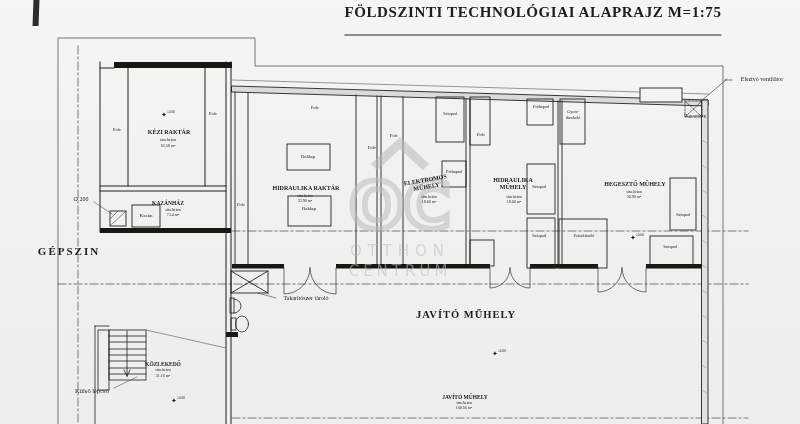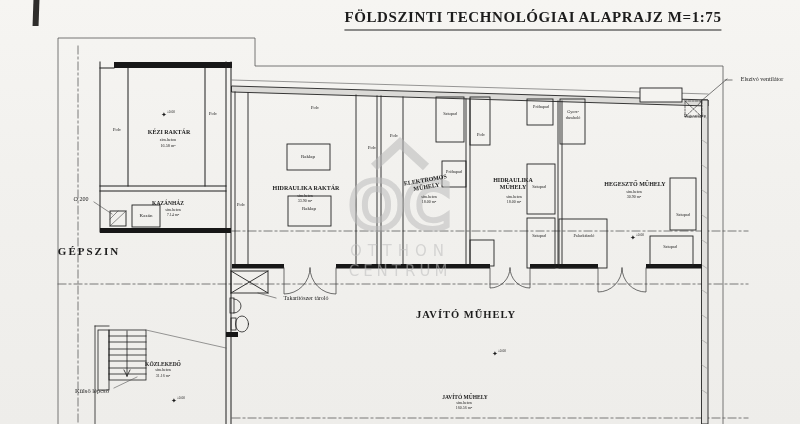--- a/index.html
+++ b/index.html
@@ -5,21 +5,21 @@
   html,body{margin:0;padding:0;background:#e9e8e5;}
   #stage{position:relative;width:800px;height:424px;overflow:hidden;
          background:linear-gradient(180deg,#f6f5f2 0%,#f2f1ee 40%,#eeedea 100%);
          font-family:"Liberation Serif",serif;color:#1c1c1c;}
   svg{position:absolute;left:0;top:0;}
   .lb{position:absolute;transform:translate(-50%,-50%);text-align:center;
       line-height:1.2;white-space:nowrap;color:#1c1c1c;}
   .wrap{white-space:normal;}
   .b{font-weight:bold;}
   .title{font-size:15px;font-weight:bold;letter-spacing:0.6px;
-         border-bottom:1.6px solid #222;padding-bottom:4px;}
+         border-bottom:1.6px solid #222;padding-bottom:14px;}
   .marker{position:absolute;transform:translate(-50%,-50%);white-space:nowrap;}
   .marker i{font-style:normal;font-size:7px;font-family:"DejaVu Sans",sans-serif;}
   .marker b{font-weight:normal;font-size:3.5px;position:relative;top:-4px;}
   .scanmark{position:absolute;left:33px;top:0;width:6px;height:26px;
             background:#2e2d2b;transform:rotate(2deg);}
 </style>
 </head>
 <body>
 
 <div id="stage">
@@ -117,21 +117,21 @@
   <svg width="800" height="424" viewBox="0 0 800 424" style="opacity:0.55">
     <path d="M374,167 L400,143 L426,167" stroke="#b9b9b9" stroke-width="9" fill="none"></path>
     <text x="400" y="228" text-anchor="middle" font-family="DejaVu Sans, sans-serif" font-size="64" font-weight="bold" fill="none" stroke="#bdbdbd" stroke-width="6">OC</text>
     <text x="400" y="256" text-anchor="middle" font-family="DejaVu Sans, sans-serif" font-size="15" letter-spacing="6" fill="#bdbdbd">OTTHON</text>
     <text x="400" y="276" text-anchor="middle" font-family="DejaVu Sans, sans-serif" font-size="15" letter-spacing="4" fill="#bdbdbd">CENTRUM</text>
   </svg>
 
   <div class="lb title" style="left:533px;top:19px">FÖLDSZINTI TECHNOLÓGIAI ALAPRAJZ  M=1:75</div>
 
   <div class="lb" style="left:762px;top:80px;font-size:6px">Elszívó ventilátor</div>
-  <div class="lb b" style="left:89px;top:252px;font-size:11px;letter-spacing:2px">GÉPSZIN</div>
+  <div class="lb b" style="left:69px;top:252px;font-size:11px;letter-spacing:2px">GÉPSZIN</div>
   <div class="lb" style="left:81px;top:200px;font-size:6px">O 200</div>
   <div class="lb" style="left:92px;top:391px;font-size:6.5px">Külső lépcső</div>
   <div class="lb" style="left:306px;top:299px;font-size:6px">Takarítószer tároló</div>
 
   <div class="lb b" style="left:169px;top:133px;font-size:6px">KÉZI RAKTÁR</div>
   <div class="lb" style="left:168px;top:140px;font-size:4.2px">sim.beton</div>
   <div class="lb" style="left:168px;top:146px;font-size:4.2px">16.58 m²</div>
 
   <div class="lb b" style="left:168px;top:203px;font-size:5.5px">KAZÁNHÁZ</div>
   <div class="lb" style="left:173px;top:210px;font-size:4px">sim.beton</div>

